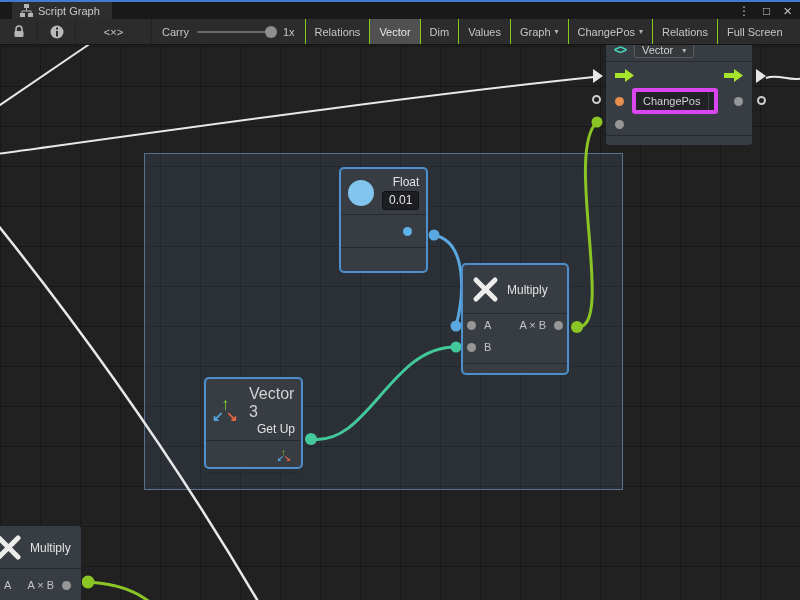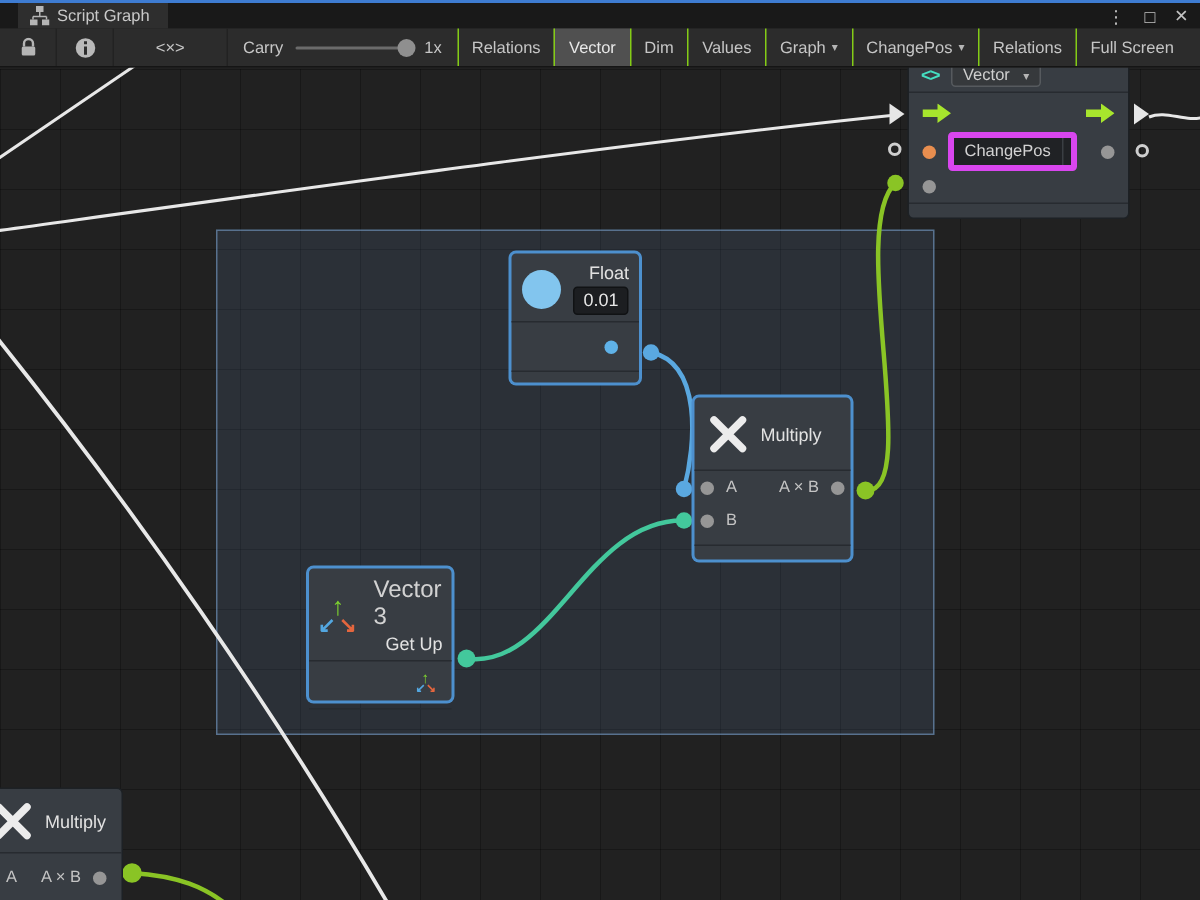--- a/index.html
+++ b/index.html
@@ -141,21 +141,21 @@
     </div>
     <div class="ndiv"></div>
     <div class="nfoot" style="height:11px;"></div>
   </div>
 
   <div class="tri" style="left:593px; top:69px;"></div>
   <div class="ocirc" style="left:592px; top:95px;"></div>
   <div class="tri" style="left:756px; top:69px;"></div>
   <div class="ocirc" style="left:757px; top:96px;"></div>
 
-  <div class="vsnode selected" style="left:340px; top:168px; width:87px; height:88px;">
+  <div class="vsnode selected" style="left:340px; top:168px; width:87px; height:104px;">
     <div class="nh" style="padding:6px 8px 4px 7px;">
       <span class="floatcirc"></span>
       <span style="display:flex; flex-direction:column; align-items:flex-end; gap:2px; flex:1;">
         <span class="ntitle">Float</span>
         <span class="valuebox">0.01</span>
       </span>
     </div>
     <div class="ndiv"></div>
     <div class="nrow" style="height:32px;">
       <span class="spacer"></span>

